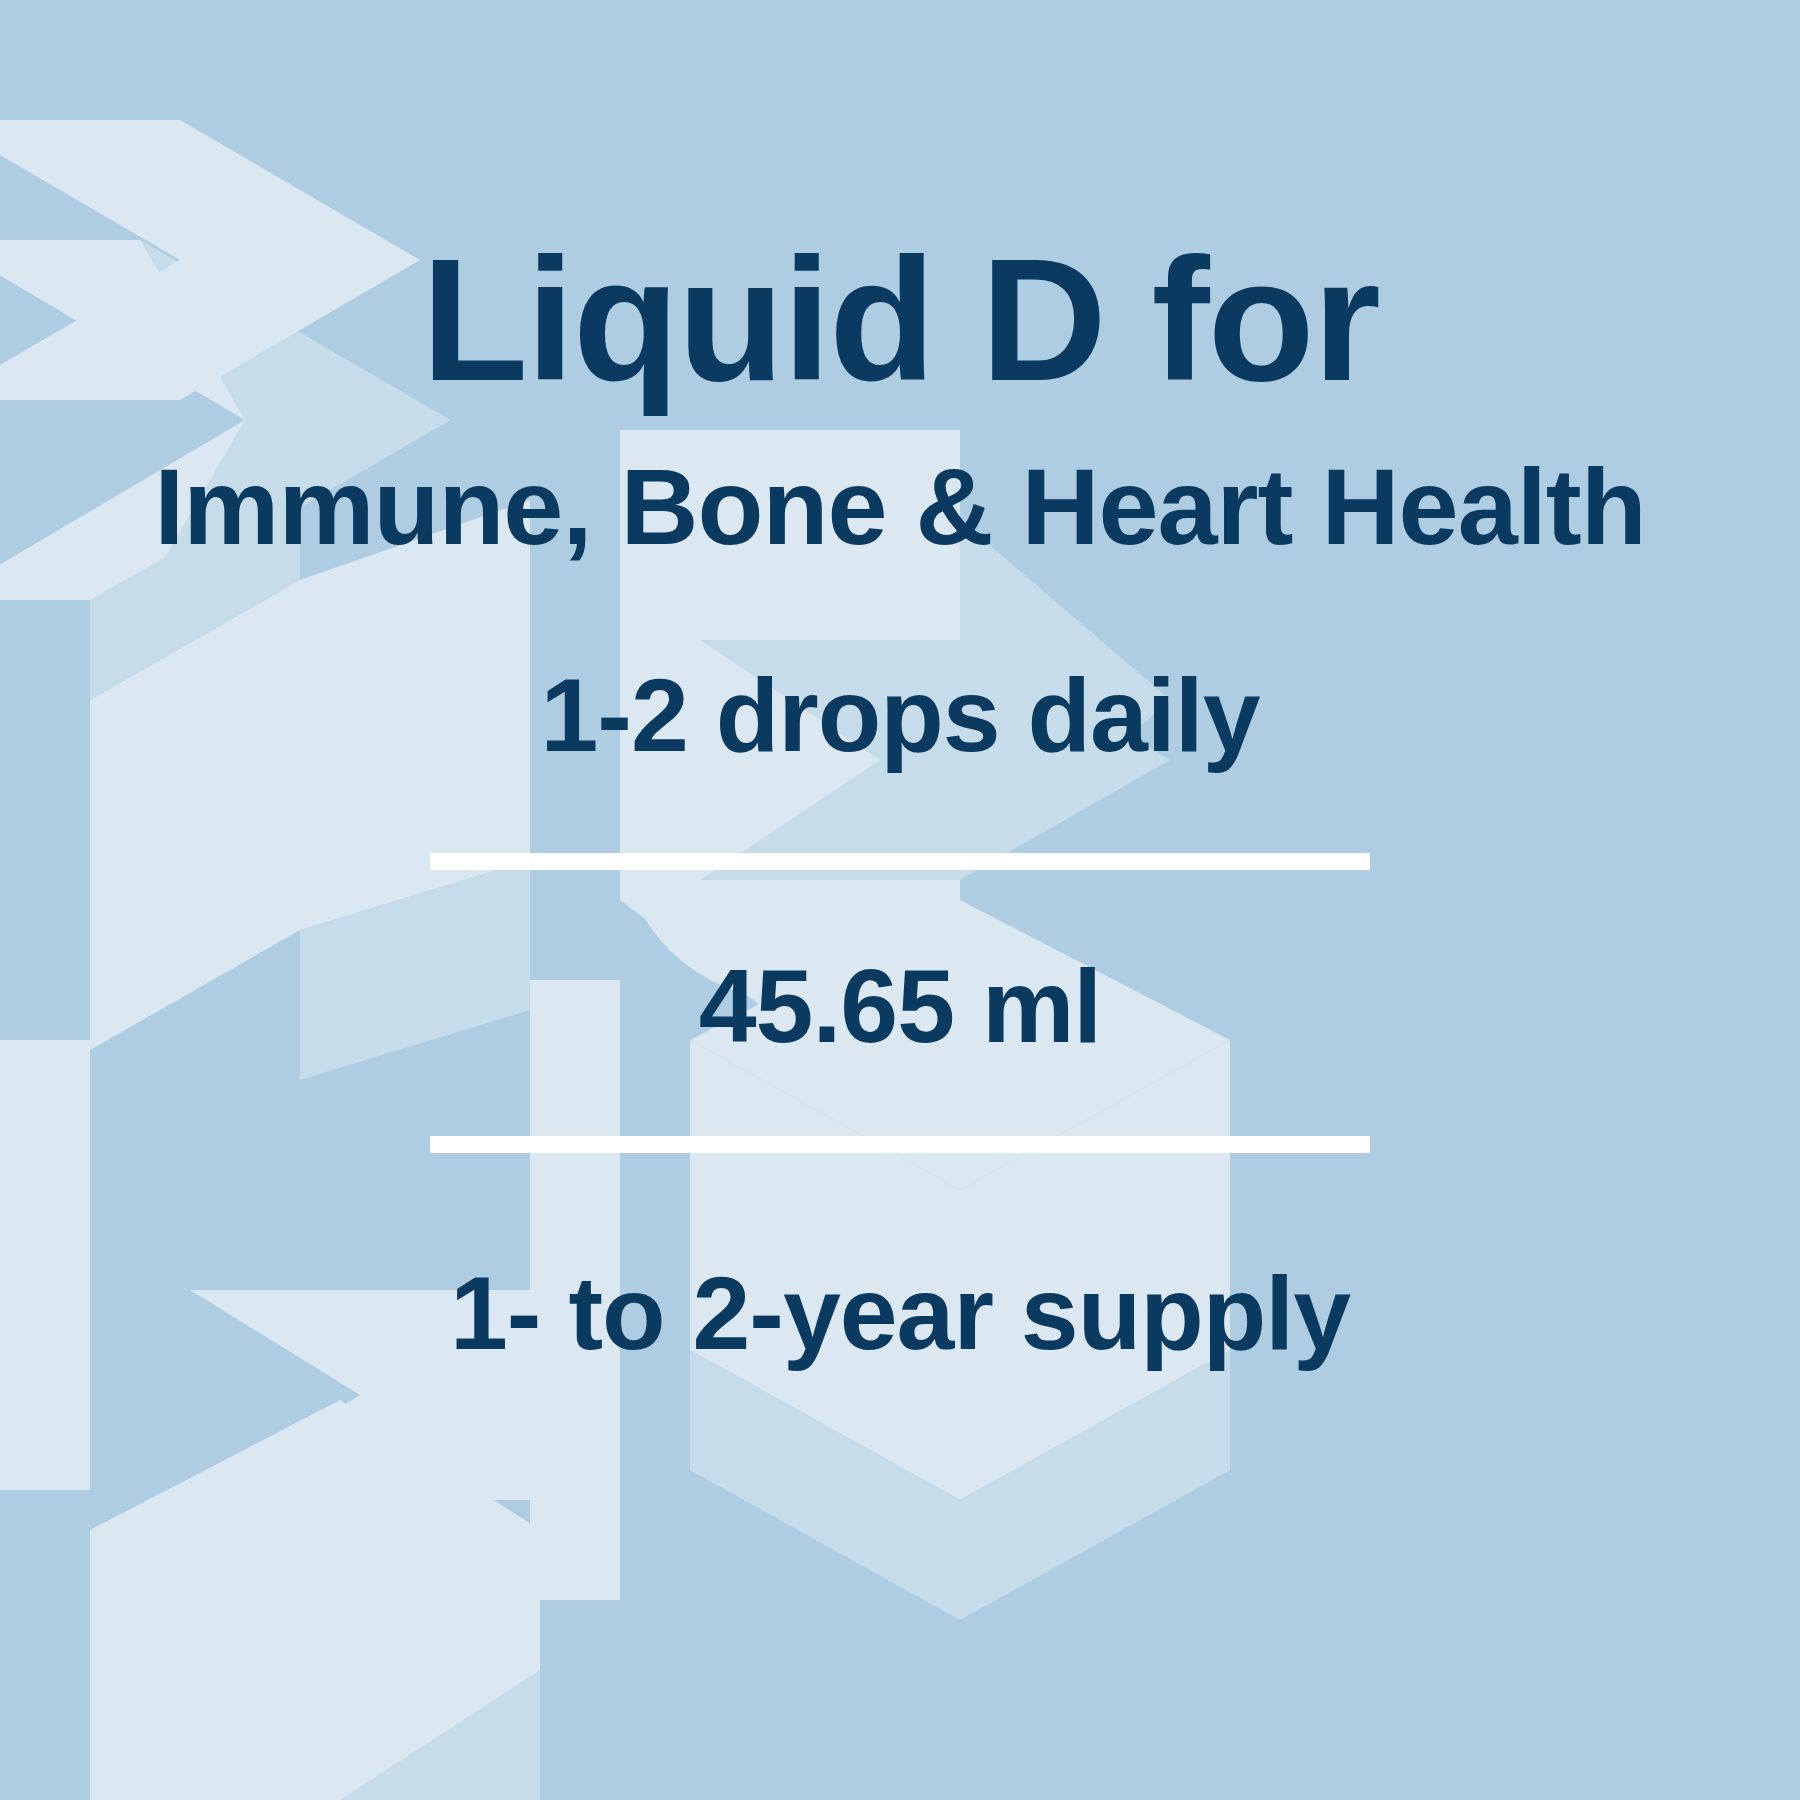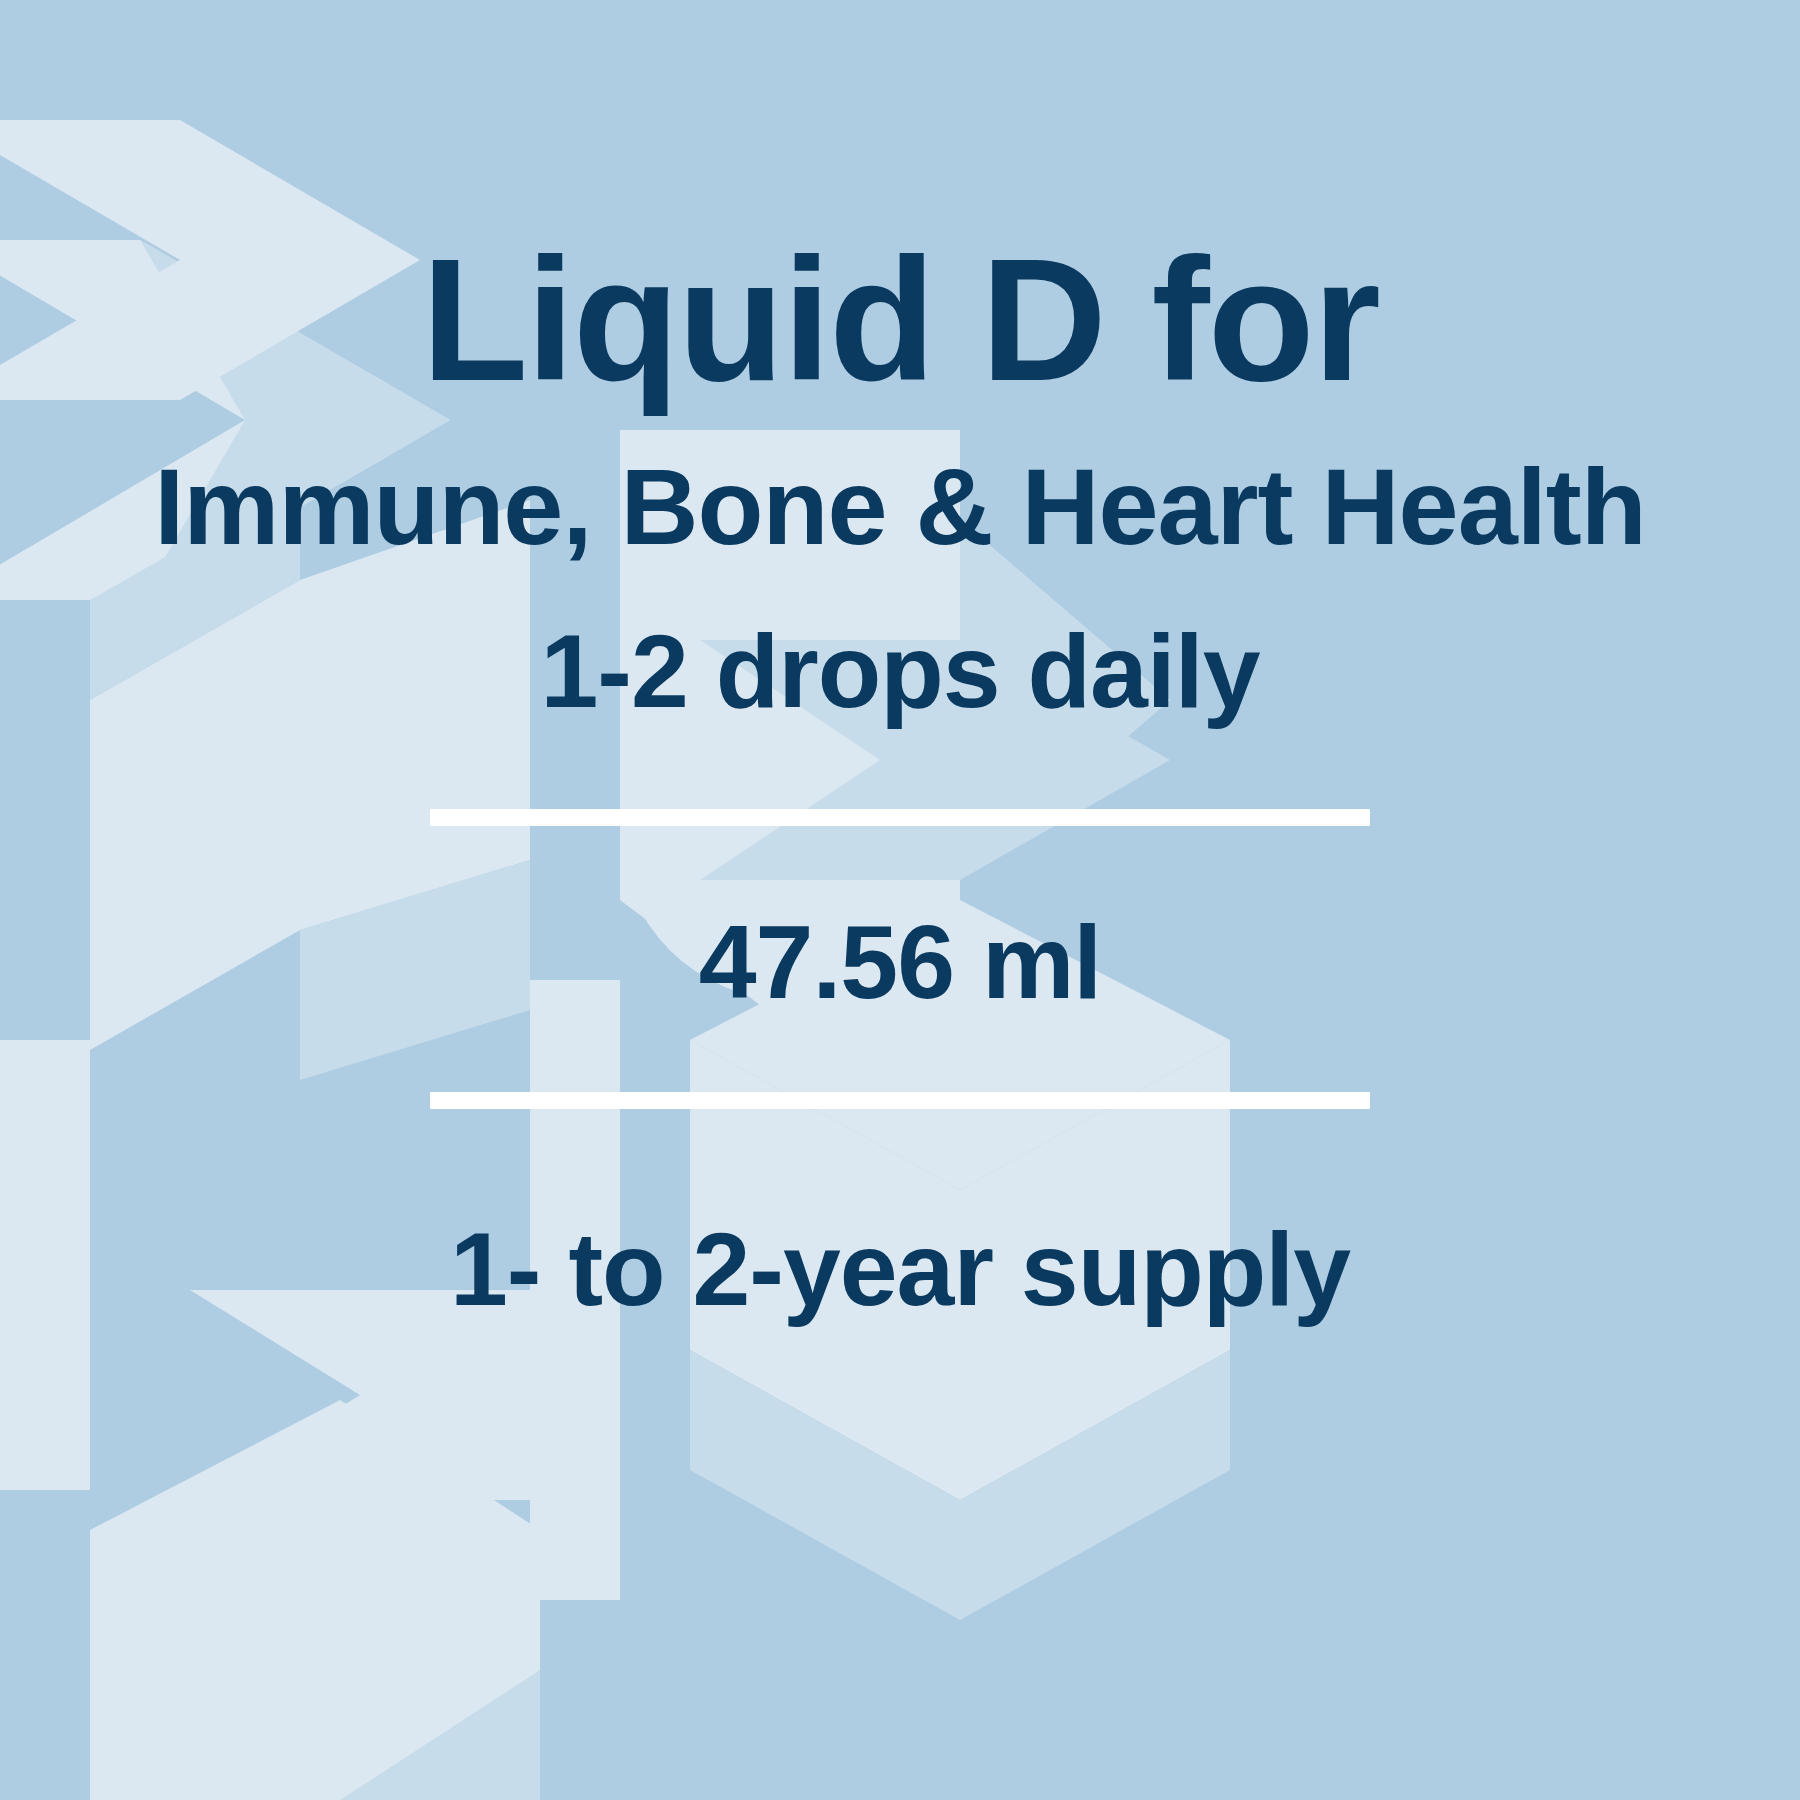--- a/index.html
+++ b/index.html
@@ -67,21 +67,21 @@
     white-space: nowrap;
   }
 
   .dose {
     color: #0b3a60;
     font-weight: 600;
     font-size: 104px;
     line-height: 1;
     letter-spacing: -1px;
     text-align: center;
-    margin-top: 58px;
+    margin-top: 102px;
     white-space: nowrap;
   }
 
   .divider {
     width: 940px;
     height: 17px;
     background: #ffffff;
     border-radius: 1px;
   }
   #divider-top   { margin-top: 86px; }
@@ -171,20 +171,20 @@
   <div id="content">
 
     <div class="title">Liquid D for</div>
 
     <div class="subtitle">Immune, Bone &amp; Heart Health</div>
 
     <div class="dose">1-2 drops daily</div>
 
     <div class="divider" id="divider-top"></div>
 
-    <div class="volume">47.56 ml</div>
+    <div class="volume">45.65 ml</div>
 
     <div class="divider" id="divider-bottom"></div>
 
     <div class="supply">1- to 2-year supply</div>
 
   </div>
 </div>
 
 </body></html>

